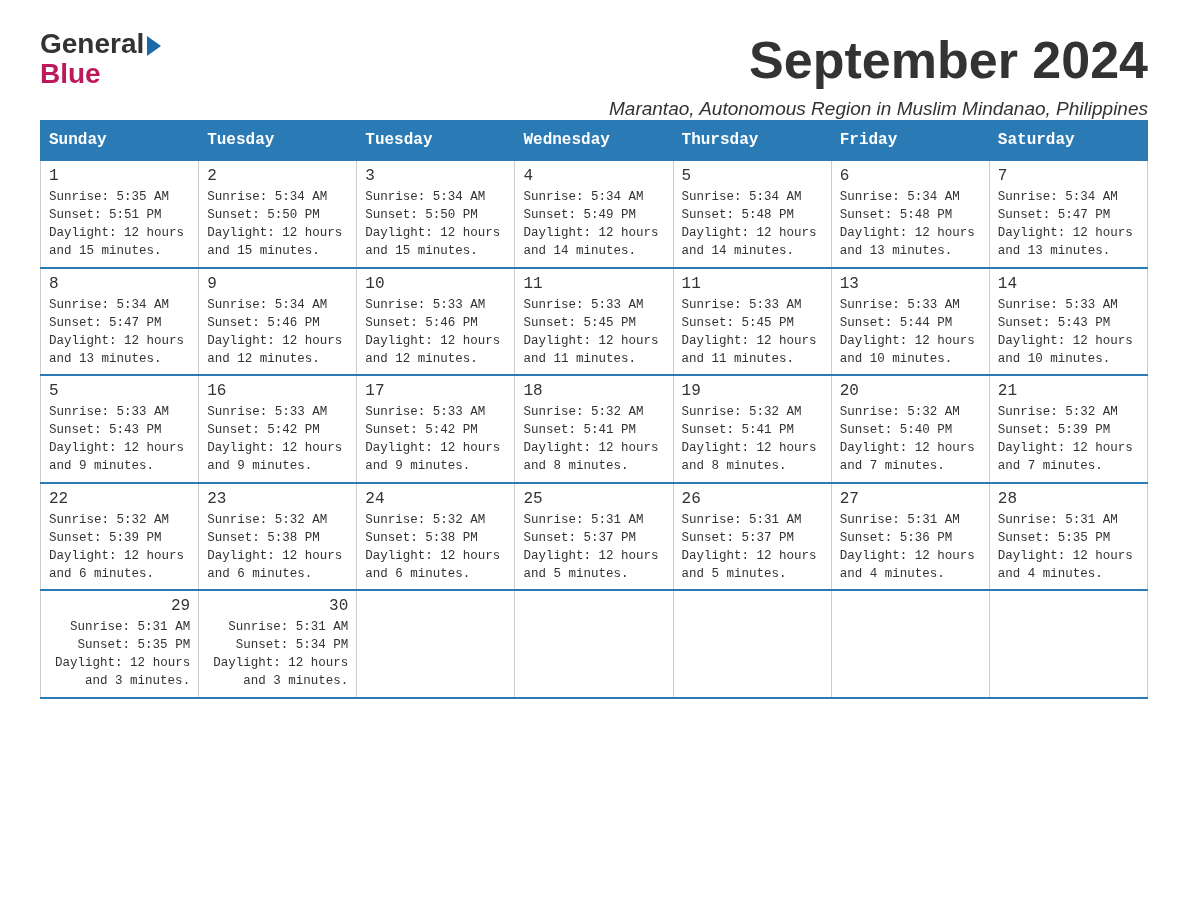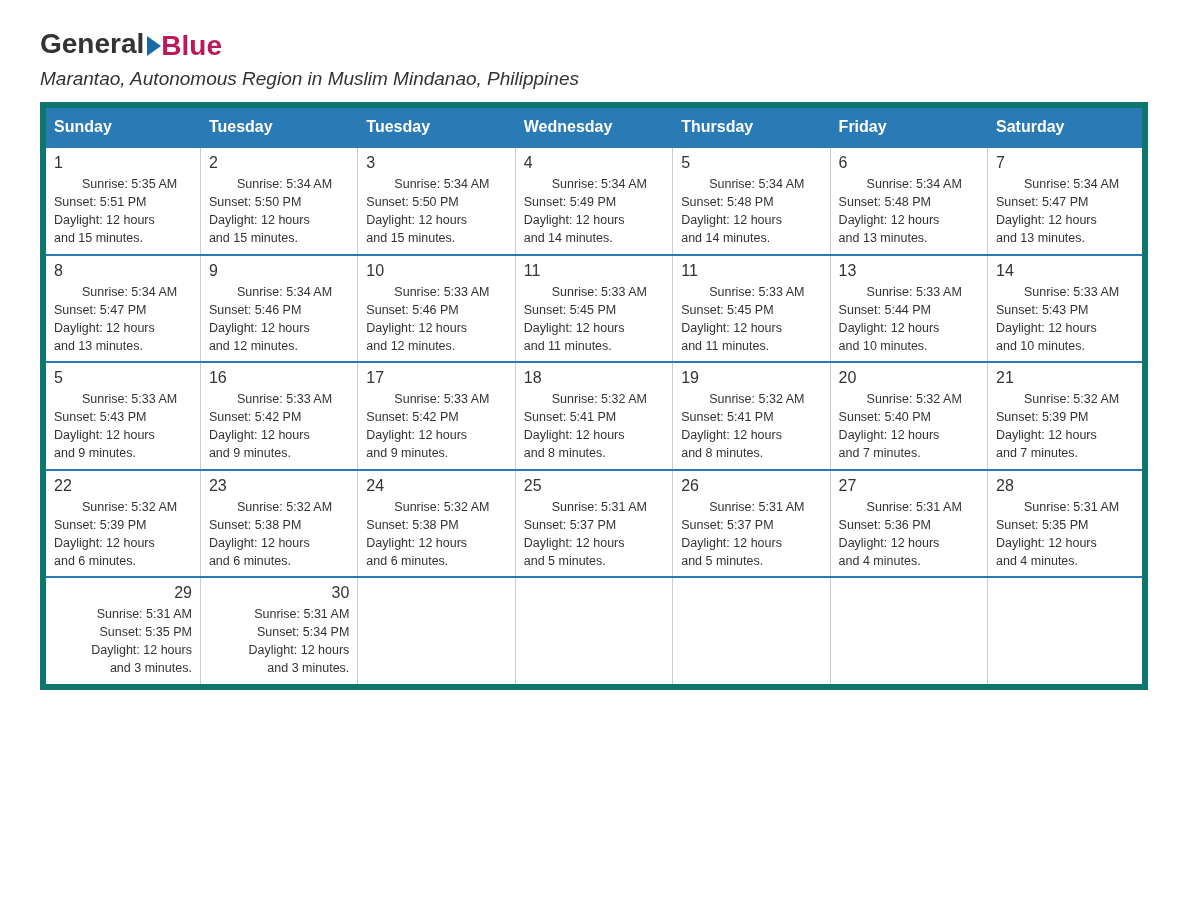--- a/index.html
+++ b/index.html
@@ -11,20 +11,21 @@
       min-height: 918px;
     }
     .header-area {
       display: flex;
       justify-content: space-between;
       align-items: flex-start;
       margin-bottom: 8px;
     }
     .logo {
       display: flex;
+      flex-direction: column;
       align-items: flex-start;
     }
     .logo-text {
       font-size: 28px;
       font-weight: bold;
       color: #333;
       line-height: 1;
     }
     .logo-line2 {
       font-size: 28px;
@@ -33,30 +34,30 @@
       line-height: 1;
       margin-top: 2px;
     }
     .month-title {
       font-size: 52px;
       font-weight: bold;
       color: #333;
       text-align: right;
     }
     .subtitle {
-      text-align: left;
+      text-align: right;
       font-size: 19px;
       color: #333;
-      margin-bottom: 12px;
       font-style: italic;
     }
     .calendar {
       width: 100%;
       border-collapse: collapse;
-      border: 6px solid #0f766e;
+      border: 1px solid #0f766e;
+      font-family: Liberation Mono, monospace;
     }
     .calendar th {
       background-color: #2a7ab5;
       color: #ffffff;
       font-size: 16px;
       font-weight: bold;
       padding: 10px 8px;
       text-align: left;
       border: 1px solid #2a7ab5;
     }
@@ -80,39 +81,39 @@
     .day-number {
       font-size: 16px;
       font-weight: normal;
       display: block;
       margin-bottom: 3px;
     }
     .day-info {
       font-size: 12.5px;
       line-height: 1.45;
       color: #333;
-      margin-left: 28px;
     }
     .week-row td {
       border-top: 2px solid #2a7ab5;
     }
     .empty-cell {
       background: #fff;
     }
   </style>
 </head>
 <body>
 
 <div class="header-area">
   <div class="logo">
     <div class="logo-text">
       General<span style="display:inline-block;width:0;height:0;border-top:10px solid transparent;border-bottom:10px solid transparent;border-left:14px solid #1a6aa8;margin-left:3px;vertical-align:middle;"></span>
     </div>
     <div class="logo-line2">Blue</div>
   </div>
+  <div class="month-title">September 2024</div>
 </div>
 
 <div class="subtitle">Marantao, Autonomous Region in Muslim Mindanao, Philippines</div>
 
 <table class="calendar">
   <thead>
     <tr>
     <th>Sunday</th>
         <th>Tuesday</th>
         <th>Tuesday</th>

